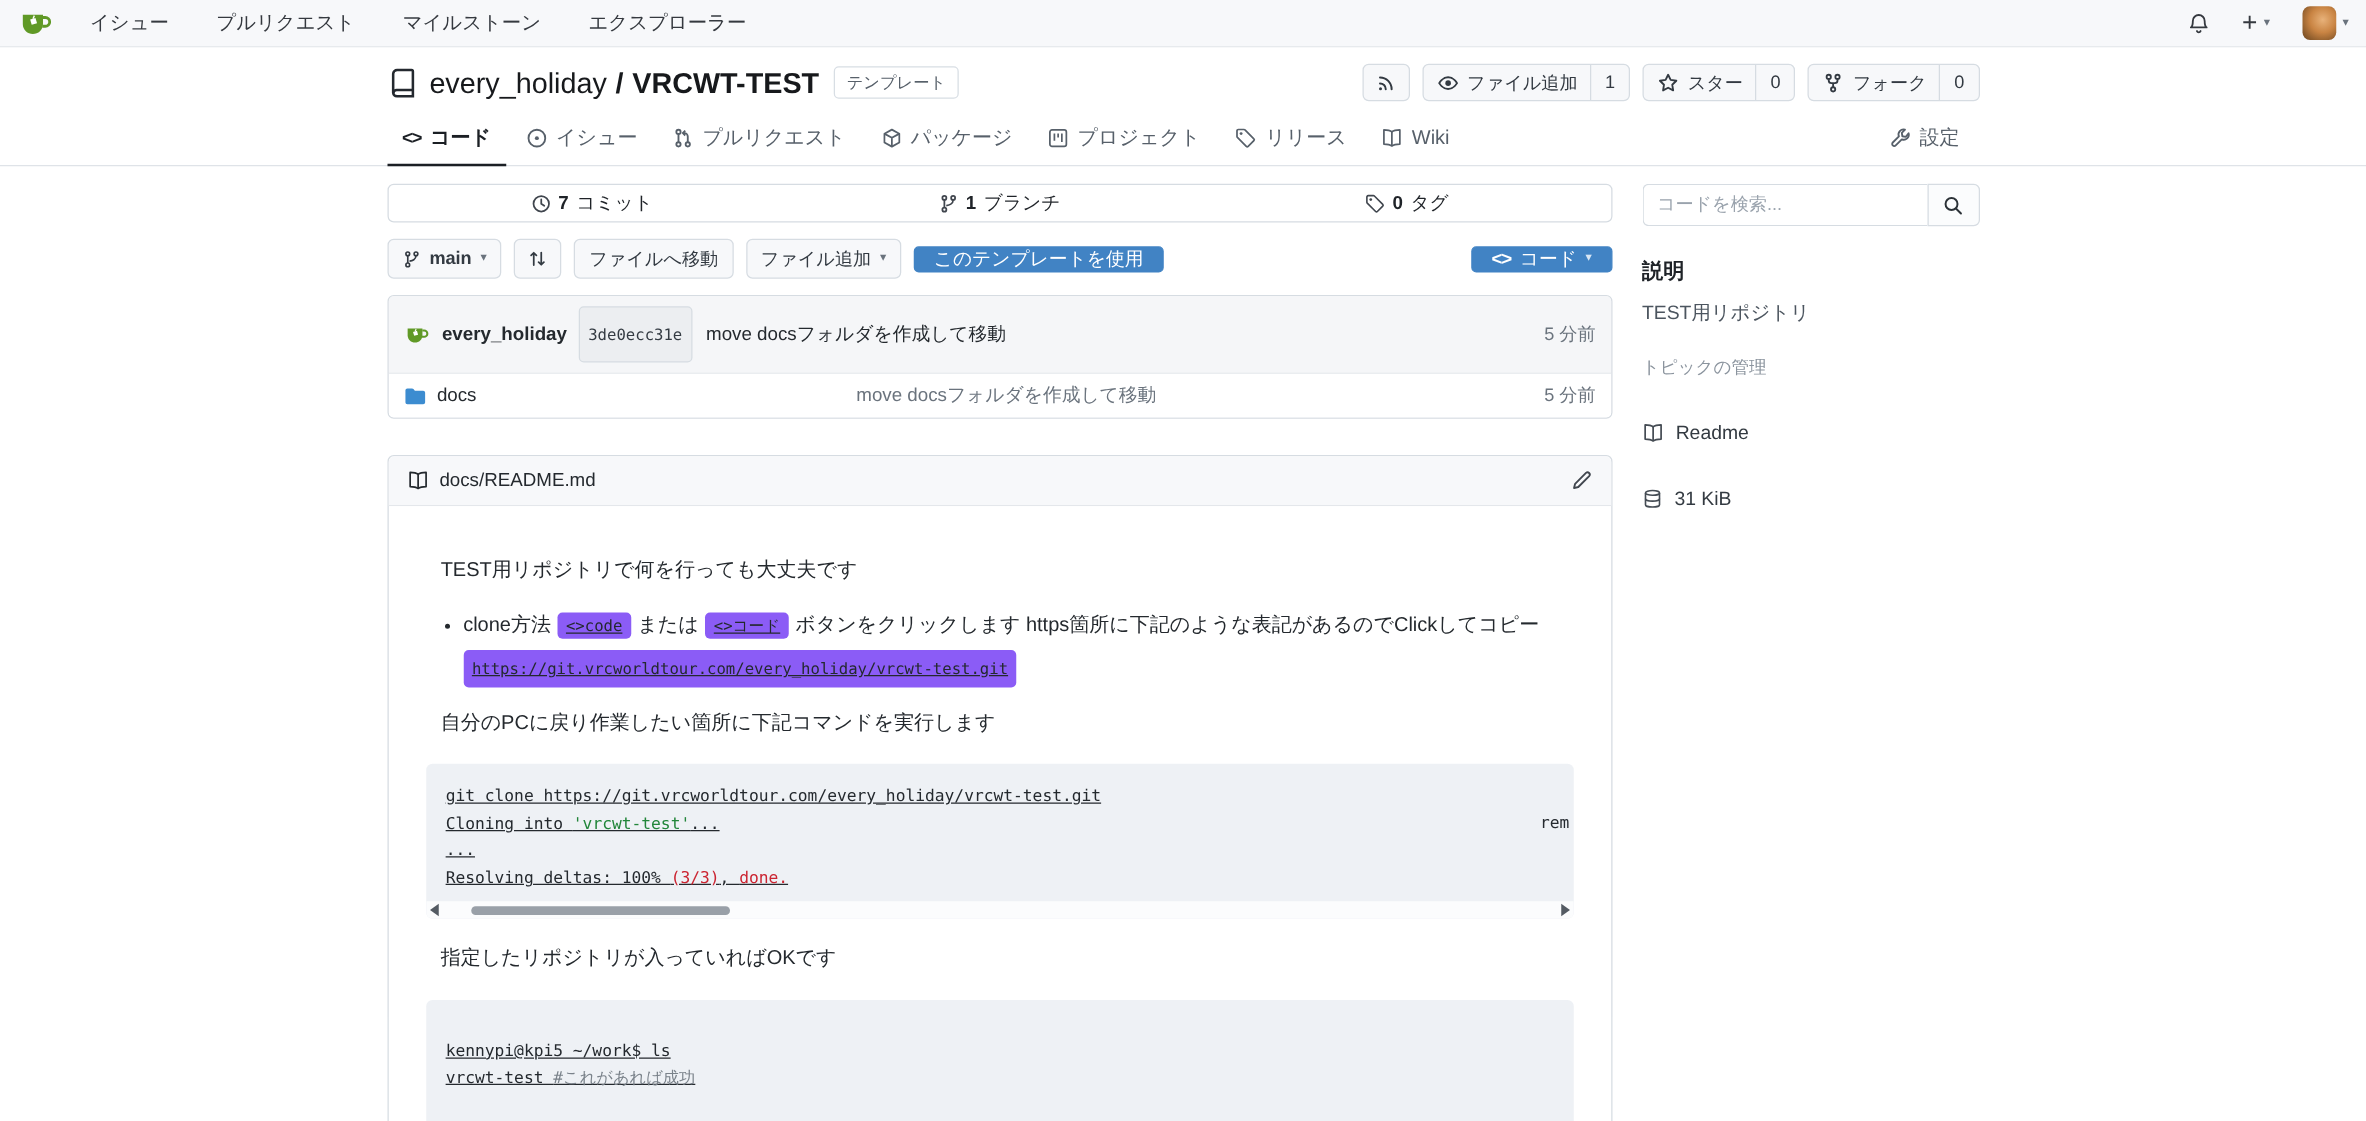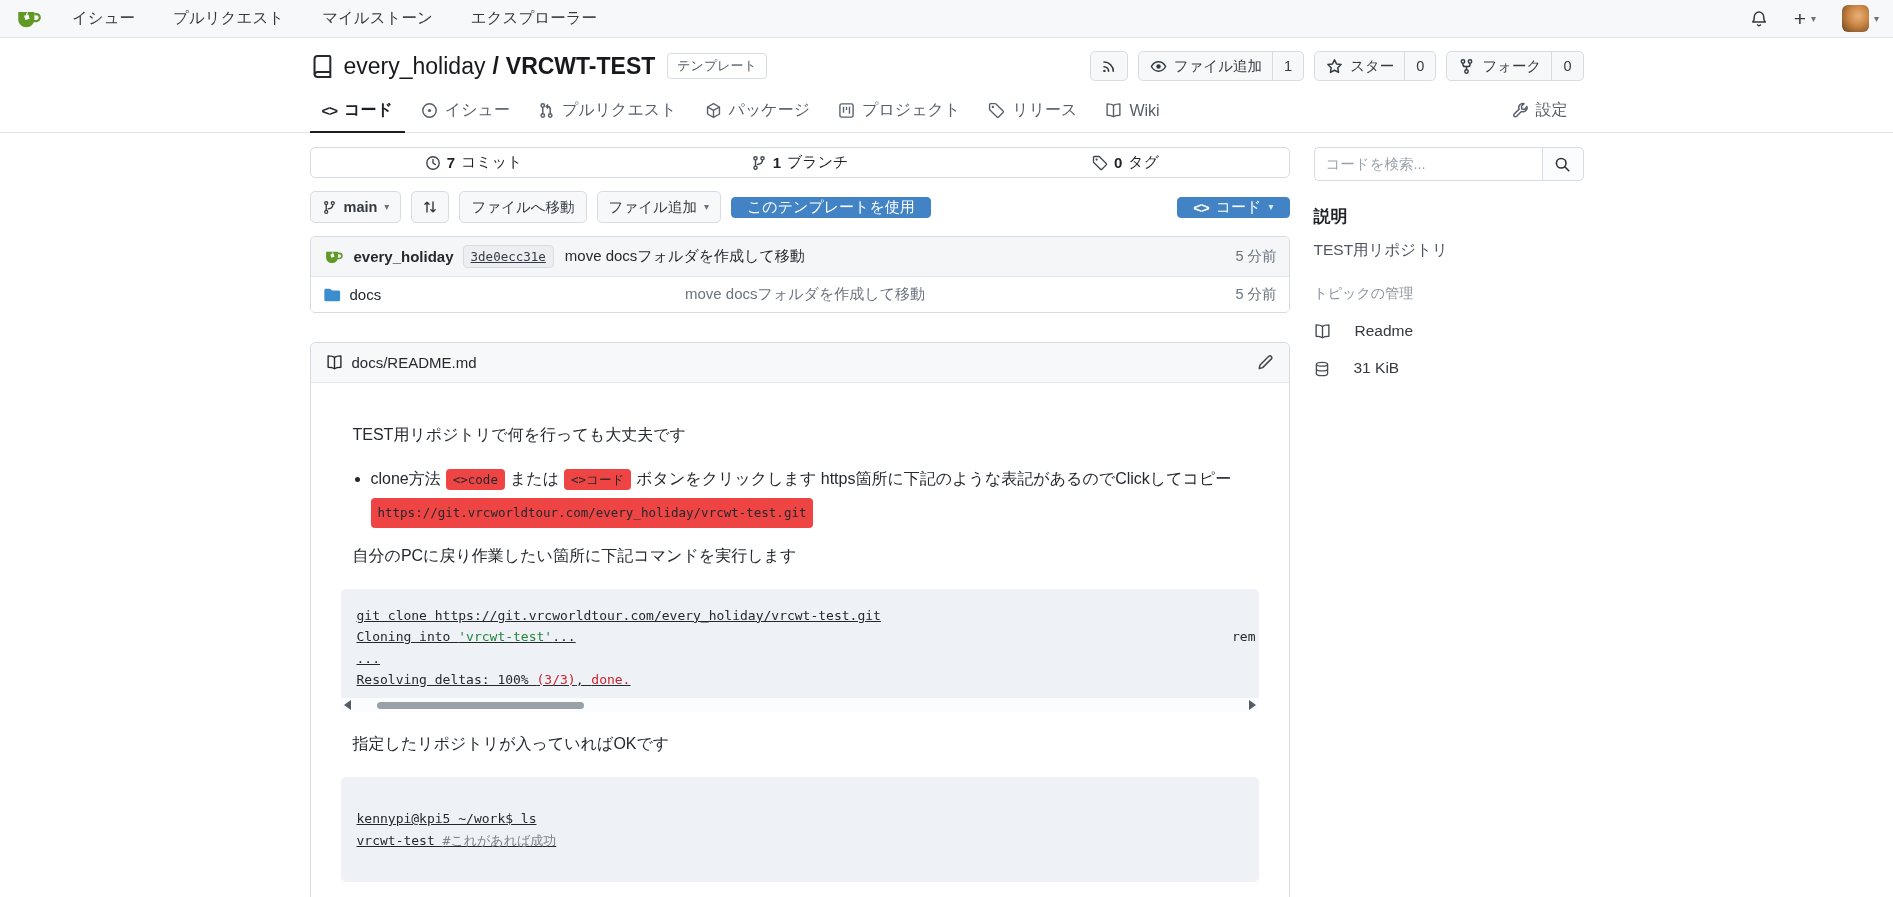--- a/index.html
+++ b/index.html
@@ -85,22 +85,22 @@
   }
   .btn-primary .caret { color: #d8e6f4; }
   .toolbar-right { margin-left: auto; }
 
   .commit-table { margin-top: 13px; border: 1px solid #d6dce2; border-radius: 5px; overflow: hidden; }
   .commit-head { background: #f5f6f8; display: flex; align-items: center; gap: 9px; padding: 8px 12px; font-size: 15px; }
   .logo-sm { width: 22px; height: 22px; }
   .commit-author { font-weight: 600; color: #24292e; cursor: pointer; }
   .commit-hash {
     font-family: "DejaVu Sans Mono", "Liberation Mono", monospace; font-size: 12.5px;
-    background: #eceef1; border: 1px solid #d6dce2; border-radius: 4px; padding: 3px 7px;
-    color: #343b43; cursor: pointer; text-decoration: underline;
+    background: #eceef1; border: 1px solid #d6dce2; border-radius: 4px; padding: 14px 7px;
+    color: #343b43; cursor: pointer;
   }
   .commit-msg { color: #24292e; margin-left: 2px; cursor: pointer; }
   .row-time { margin-left: auto; color: #6a737d; font-size: 14.5px; }
   .file-row { display: grid; grid-template-columns: 38% 1fr auto; align-items: center; padding: 8px 12px; border-top: 1px solid #e4e7eb; background: #fff; font-size: 15px; cursor: pointer; }
   .file-name { display: flex; gap: 9px; align-items: center; color: #24292e; }
   .file-msg { color: #6a737d; }
   .file-time { color: #6a737d; font-size: 14.5px; }
 
   
   .readme { margin-top: 29px; border: 1px solid #d6dce2; border-radius: 5px; background: #fff; }
@@ -108,23 +108,24 @@
     display: flex; align-items: center; gap: 9px; padding: 11px 15px; background: #f7f8fa;
     border-bottom: 1px solid #e4e7eb; border-radius: 5px 5px 0 0; font-size: 15px; color: #24292e;
   }
   .readme-head .grow { flex: 1; }
   .pencil-btn { color: #40464e; cursor: pointer; }
   .readme-body { padding: 26px 30px 34px; font-size: 16px; line-height: 1.55; color: #24292e; }
   .readme-body p { margin: 14px 12px; }
   .readme-body ul { margin: 16px 0; padding-left: 30px; }
   .readme-body li { line-height: 1.9; }
   code.inline {
-    background: #ef4444; padding: 3px 7px; border-radius: 4px;
+    background: #8b5cf6; padding: 3px 7px; border-radius: 4px;
     font-family: "DejaVu Sans Mono", "Liberation Mono", monospace; font-size: 12.5px; color: #24292e;
     margin: 0 5px;
+    text-decoration: underline;
   }
   code.inline.url-line { margin: 4px 0 0 0; display: inline-block; }
 
   pre.codeblock {
     background: #eef1f5; border-radius: 5px; margin: 20px 0;
     font-family: "DejaVu Sans Mono", "Liberation Mono", monospace; font-size: 13px; line-height: 1.65;
     color: #24292e; position: relative; overflow: hidden; white-space: pre-wrap;
   }
   .code-inner { padding: 16px 16px 8px; text-decoration: underline; }
   .tk-green { color: #22863a; }
@@ -153,21 +154,21 @@
     font-family: "Liberation Sans", "DejaVu Sans", sans-serif;
   }
   .search-input::placeholder { color: #9aa3ad; }
   .search-btn {
     width: 42px; border: 1px solid #d6dce2; border-radius: 0 5px 5px 0; background: #fbfcfd;
     display: flex; align-items: center; justify-content: center; color: #2c3238; cursor: pointer;
   }
   .side-title { font-weight: 700; font-size: 17px; margin: 24px 0 12px; color: #1f2328; }
   .side-desc { color: #4c555f; font-size: 15.5px; }
   .side-topics { color: #8b949e; font-size: 14px; margin-top: 24px; cursor: pointer; }
-  .side-item { display: flex; gap: 24px; align-items: flex-end; font-size: 15.5px; color: #333a41; margin-top: 19px; cursor: pointer; }
+  .side-item { display: flex; gap: 10px; align-items: flex-start; font-size: 15.5px; color: #333a41; margin-top: 35px; cursor: pointer; }
   .side-item svg { color: #454c54; }
 </style>
 </head>
 <body>
 
 <nav class="topnav">
   <span class="logo">
     <svg viewBox="0 0 24 24" width="30" height="30">
       <path fill="#609926" d="M3.4 6.3h12.9v5.9c0 3.8-3 6.4-6.5 6.4-3.4 0-6.4-2.6-6.4-6.4z"></path>
       <path fill="none" stroke="#609926" stroke-width="1.8" d="M16.2 8h1.6a2.8 2.8 0 0 1 0 5.6h-1.9"></path>

